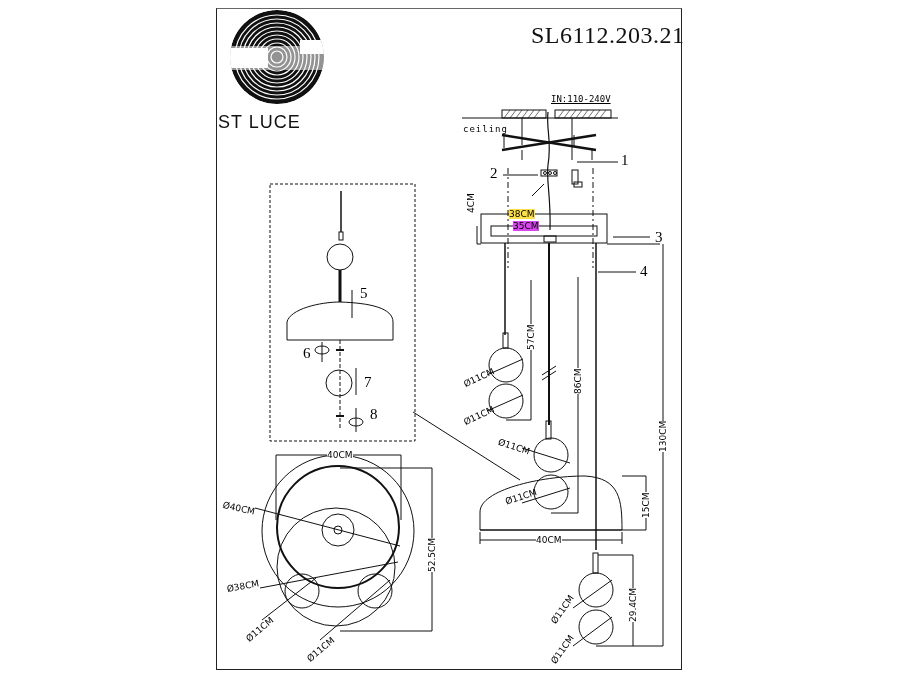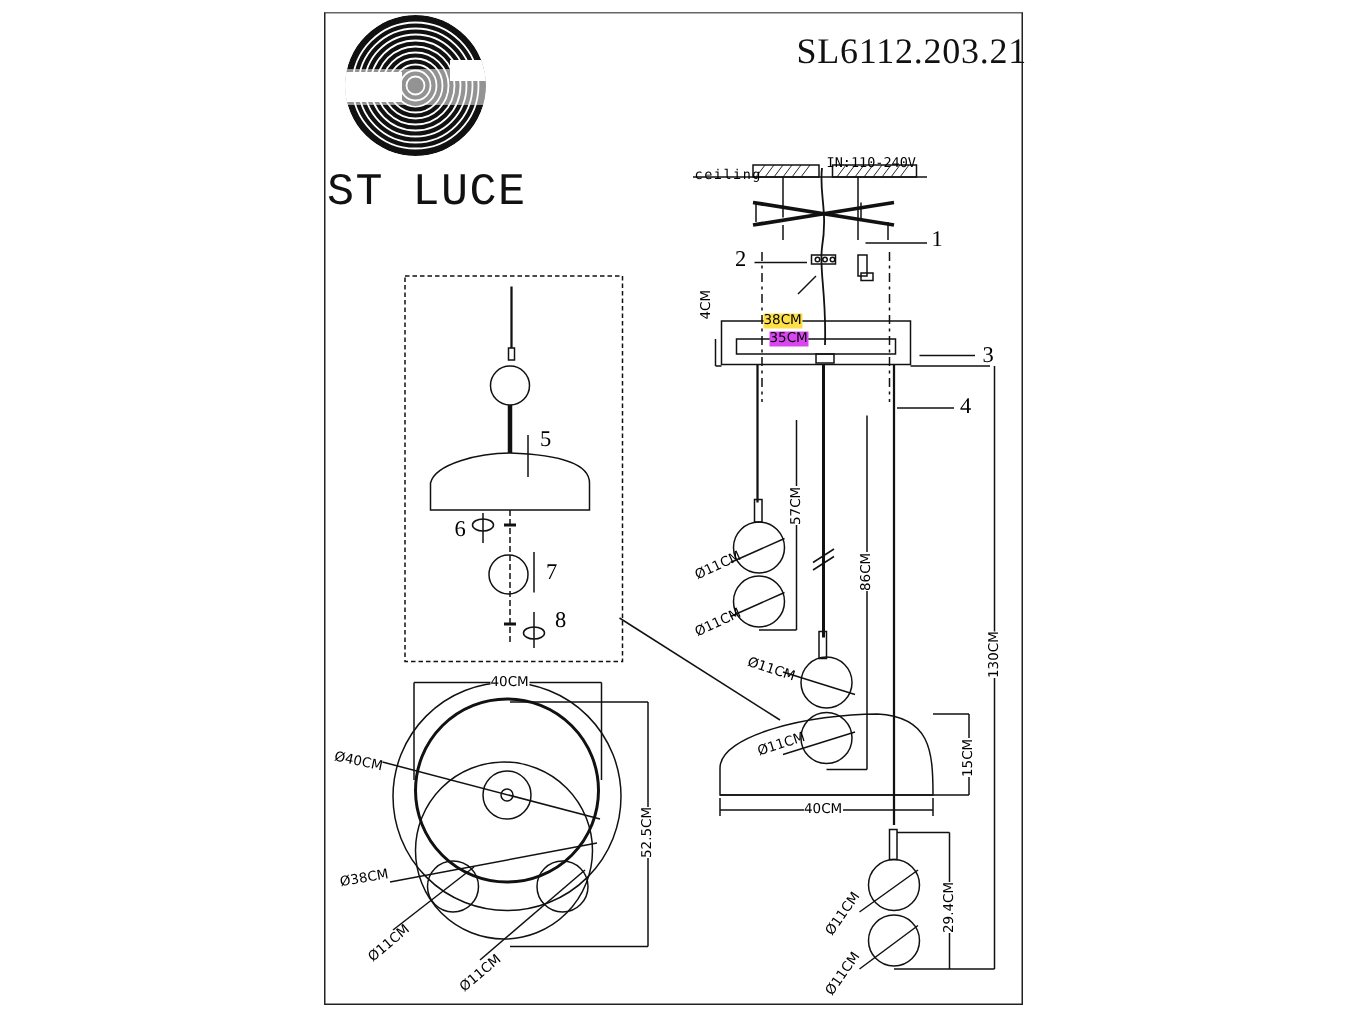--- a/index.html
+++ b/index.html
@@ -1,18 +1,18 @@
 <!DOCTYPE html>
 <html><head>
 <meta charset="utf-8">
 <style>
   html,body{margin:0;padding:0;background:#ffffff;}
   body{width:900px;height:675px;position:relative;overflow:hidden;font-family:"Liberation Sans",sans-serif;}
   .sheet{position:absolute;left:216px;top:8px;width:466px;height:662px;border:1.5px solid #222;border-top-color:#666;background:#fff;box-sizing:border-box;}
-  .brand{position:absolute;left:218px;top:112px;font-family:Liberation Mono, monospace;font-size:30px;letter-spacing:1px;color:#111;}
+  .brand{position:absolute;left:218px;top:112px;font-family:Liberation Sans, sans-serif;font-size:18px;letter-spacing:1px;color:#111;}
   .model{position:absolute;left:531px;top:22px;font-family:"Liberation Serif",serif;font-size:24px;color:#111;letter-spacing:0.5px;text-align:center;}
   svg.drawing{position:absolute;left:0;top:0;}
 </style>
 </head>
 <body>
 
 <div class="sheet"></div>
 
 <svg class="drawing" width="900" height="675">
   <defs>
@@ -178,22 +178,22 @@
     <line x1="320" y1="640" x2="390" y2="580"></line>
     <line x1="340" y1="468" x2="432" y2="468"></line>
     <line x1="432" y1="468" x2="432" y2="631"></line>
     <line x1="340" y1="631" x2="432" y2="631"></line>
   </g>
 </svg>
 
 <div class="brand">ST LUCE</div>
 <div class="model">SL6112.203.21</div>
 
-<div style="position:absolute;left:463px;top:112px;font:9px 'DejaVu Sans Mono',monospace;letter-spacing:1px;">ceiling</div>
-<div style="position:absolute;left:551px;top:104px;font:9px 'DejaVu Sans Mono',monospace;">IN:110-240V</div>
+<div style="position:absolute;left:463px;top:124px;font:9px 'DejaVu Sans Mono',monospace;letter-spacing:1px;">ceiling</div>
+<div style="position:absolute;left:551px;top:94px;font:9px 'DejaVu Sans Mono',monospace;text-decoration:underline;">IN:110-240V</div>
 
 <div style="position:absolute;left:621px;top:152px;font:15px 'Liberation Serif',serif;">1</div>
 <div style="position:absolute;left:490px;top:165px;font:15px 'Liberation Serif',serif;">2</div>
 <div style="position:absolute;left:655px;top:229px;font:15px 'Liberation Serif',serif;">3</div>
 <div style="position:absolute;left:640px;top:263px;font:15px 'Liberation Serif',serif;">4</div>
 <div style="position:absolute;left:360px;top:285px;font:15px 'Liberation Serif',serif;">5</div>
 <div style="position:absolute;left:303px;top:345px;font:15px 'Liberation Serif',serif;">6</div>
 <div style="position:absolute;left:364px;top:374px;font:15px 'Liberation Serif',serif;">7</div>
 <div style="position:absolute;left:370px;top:406px;font:15px 'Liberation Serif',serif;">8</div>
 

